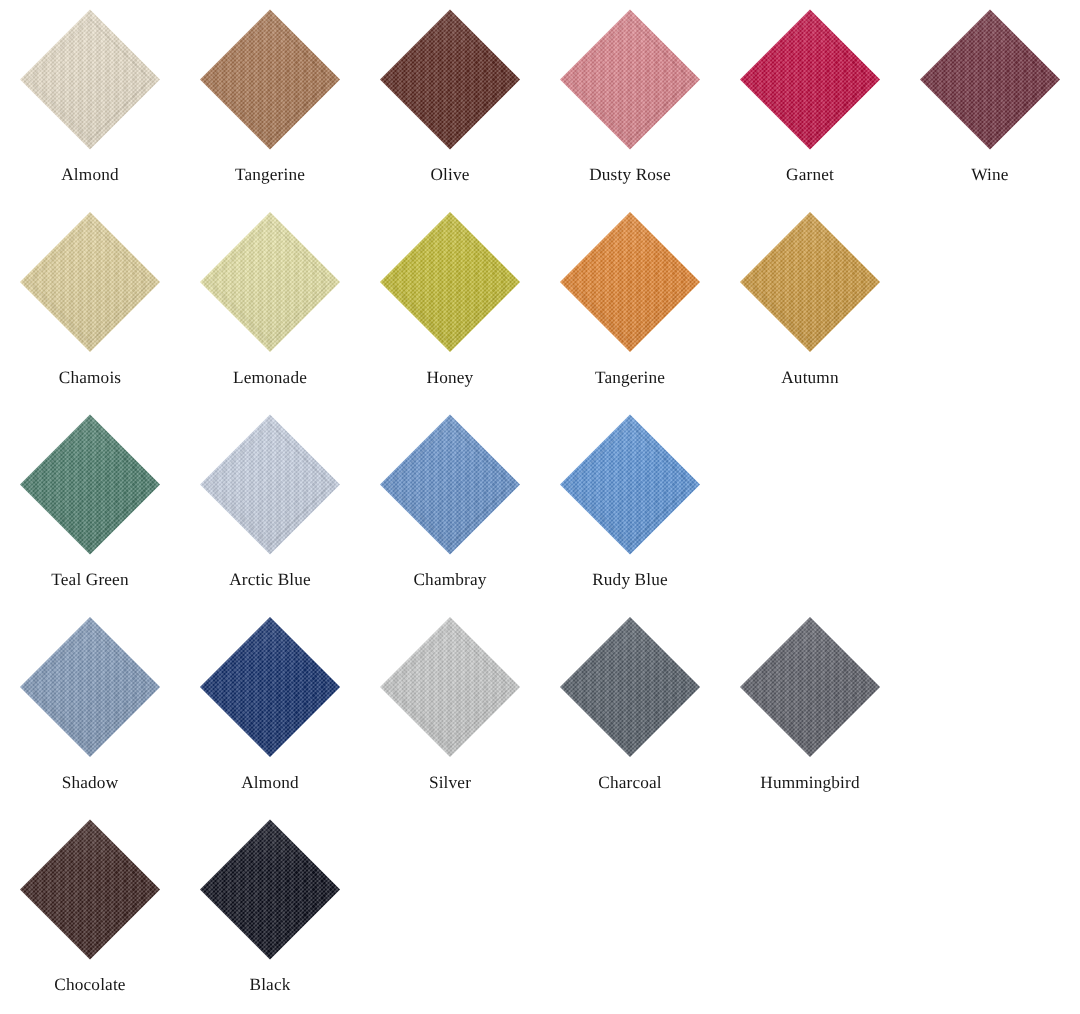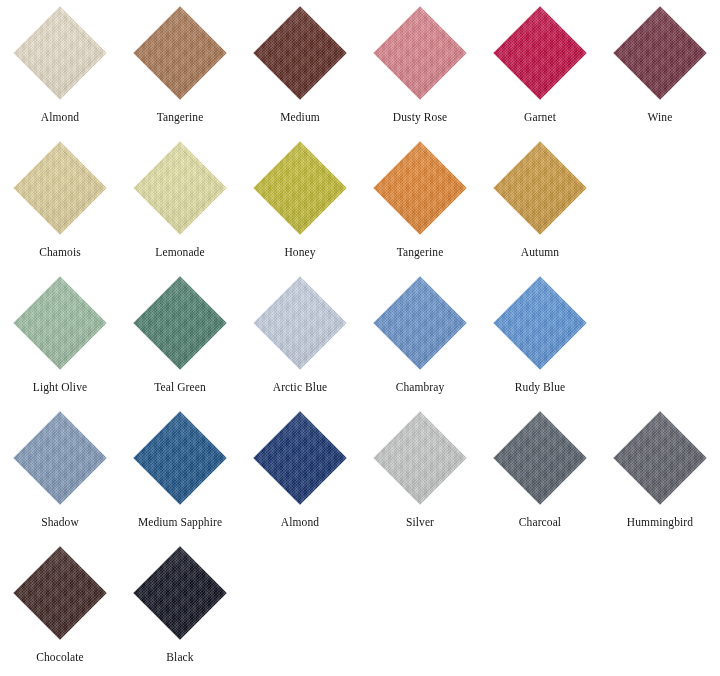--- a/index.html
+++ b/index.html
@@ -127,21 +127,21 @@
           </div>
         </div>
         <div class="swatch-label">Tangerine</div>
       </div>
       <div class="swatch-cell">
         <div class="swatch-diamond-wrap">
           <div class="swatch-diamond" style="background-color: rgb(94, 42, 34);">
             <div class="swatch-hem"></div>
           </div>
         </div>
-        <div class="swatch-label">Medium</div>
+        <div class="swatch-label">Olive</div>
       </div>
       <div class="swatch-cell">
         <div class="swatch-diamond-wrap">
           <div class="swatch-diamond" style="background-color: rgb(217, 129, 138);">
             <div class="swatch-hem"></div>
           </div>
         </div>
         <div class="swatch-label">Dusty Rose</div>
       </div>
       <div class="swatch-cell">
@@ -199,28 +199,20 @@
           <div class="swatch-diamond" style="background-color: rgb(204, 153, 64);">
             <div class="swatch-hem"></div>
           </div>
         </div>
         <div class="swatch-label">Autumn</div>
       </div>
     </div>
     <div class="swatch-row">
       <div class="swatch-cell">
         <div class="swatch-diamond-wrap">
-          <div class="swatch-diamond" style="background-color: rgb(156, 189, 163);">
-            <div class="swatch-hem"></div>
-          </div>
-        </div>
-        <div class="swatch-label">Light Olive</div>
-      </div>
-      <div class="swatch-cell">
-        <div class="swatch-diamond-wrap">
           <div class="swatch-diamond" style="background-color: rgb(76, 125, 108);">
             <div class="swatch-hem"></div>
           </div>
         </div>
         <div class="swatch-label">Teal Green</div>
       </div>
       <div class="swatch-cell">
         <div class="swatch-diamond-wrap">
           <div class="swatch-diamond" style="background-color: rgb(197, 207, 224);">
             <div class="swatch-hem"></div>
@@ -246,28 +238,20 @@
       </div>
     </div>
     <div class="swatch-row">
       <div class="swatch-cell">
         <div class="swatch-diamond-wrap">
           <div class="swatch-diamond" style="background-color: rgb(128, 152, 184);">
             <div class="swatch-hem"></div>
           </div>
         </div>
         <div class="swatch-label">Shadow</div>
-      </div>
-      <div class="swatch-cell">
-        <div class="swatch-diamond-wrap">
-          <div class="swatch-diamond" style="background-color: rgb(26, 82, 136);">
-            <div class="swatch-hem"></div>
-          </div>
-        </div>
-        <div class="swatch-label">Medium Sapphire</div>
       </div>
       <div class="swatch-cell">
         <div class="swatch-diamond-wrap">
           <div class="swatch-diamond" style="background-color: rgb(20, 48, 109);">
             <div class="swatch-hem"></div>
           </div>
         </div>
         <div class="swatch-label">Almond</div>
       </div>
       <div class="swatch-cell">

